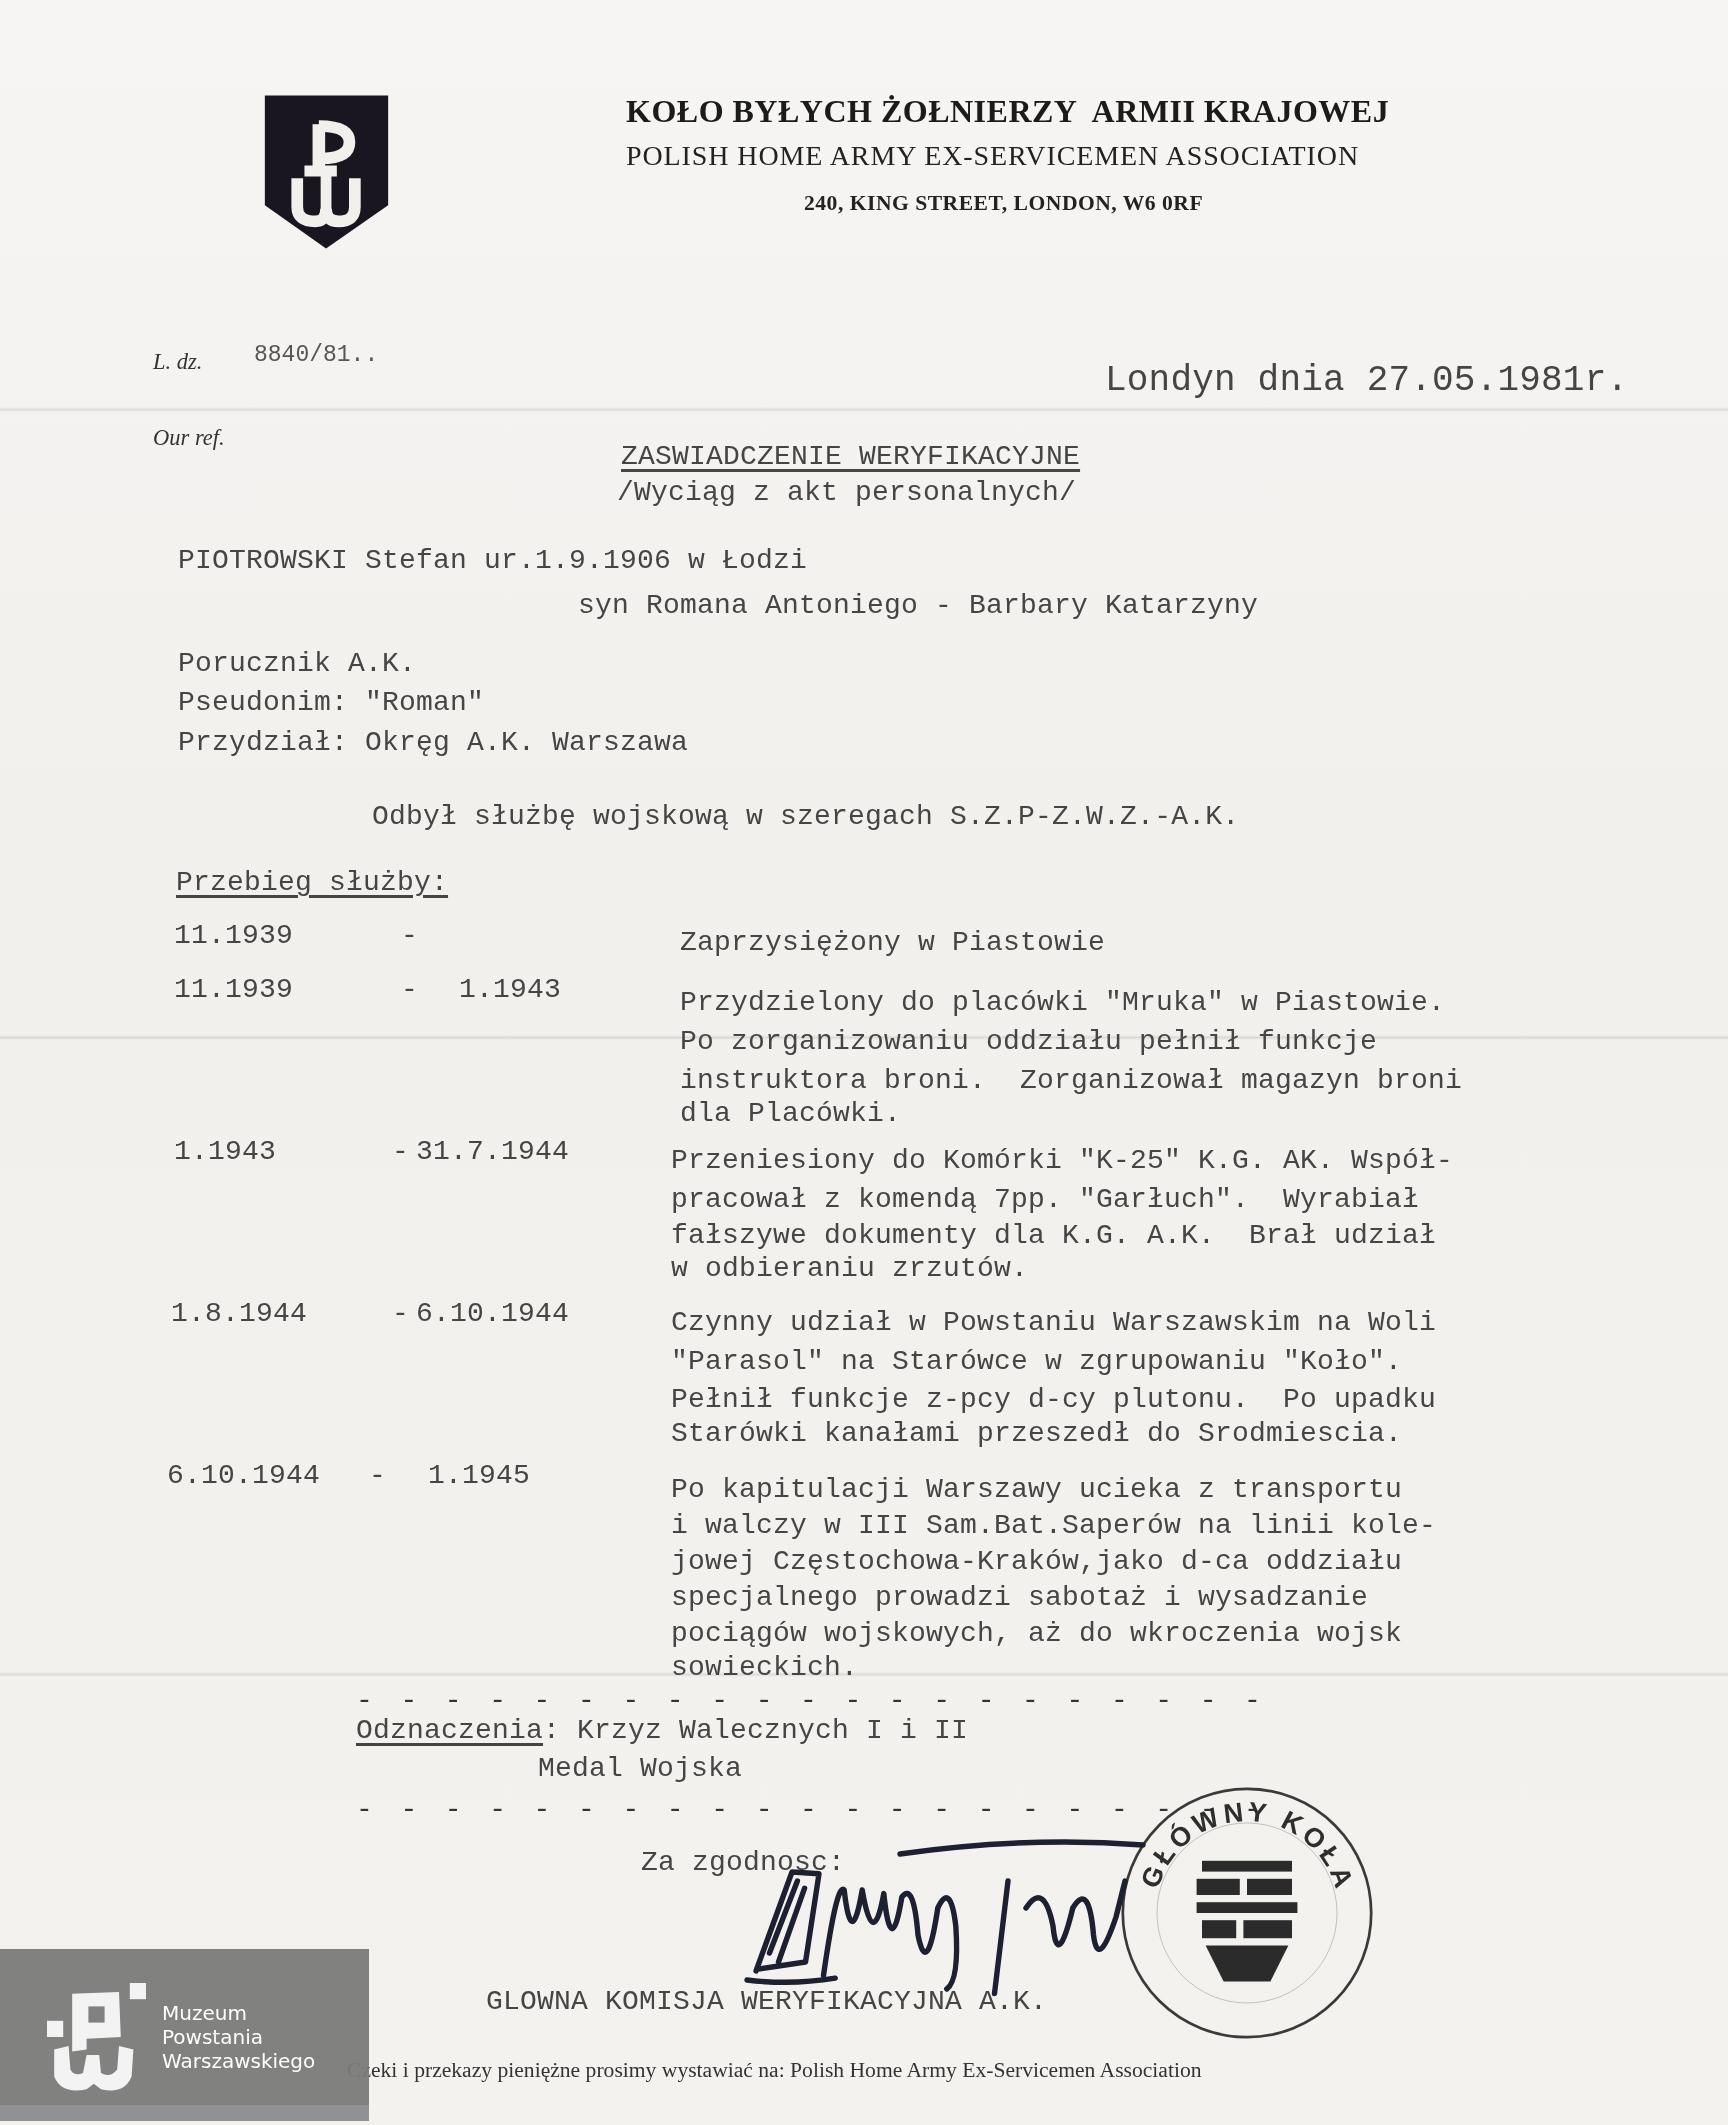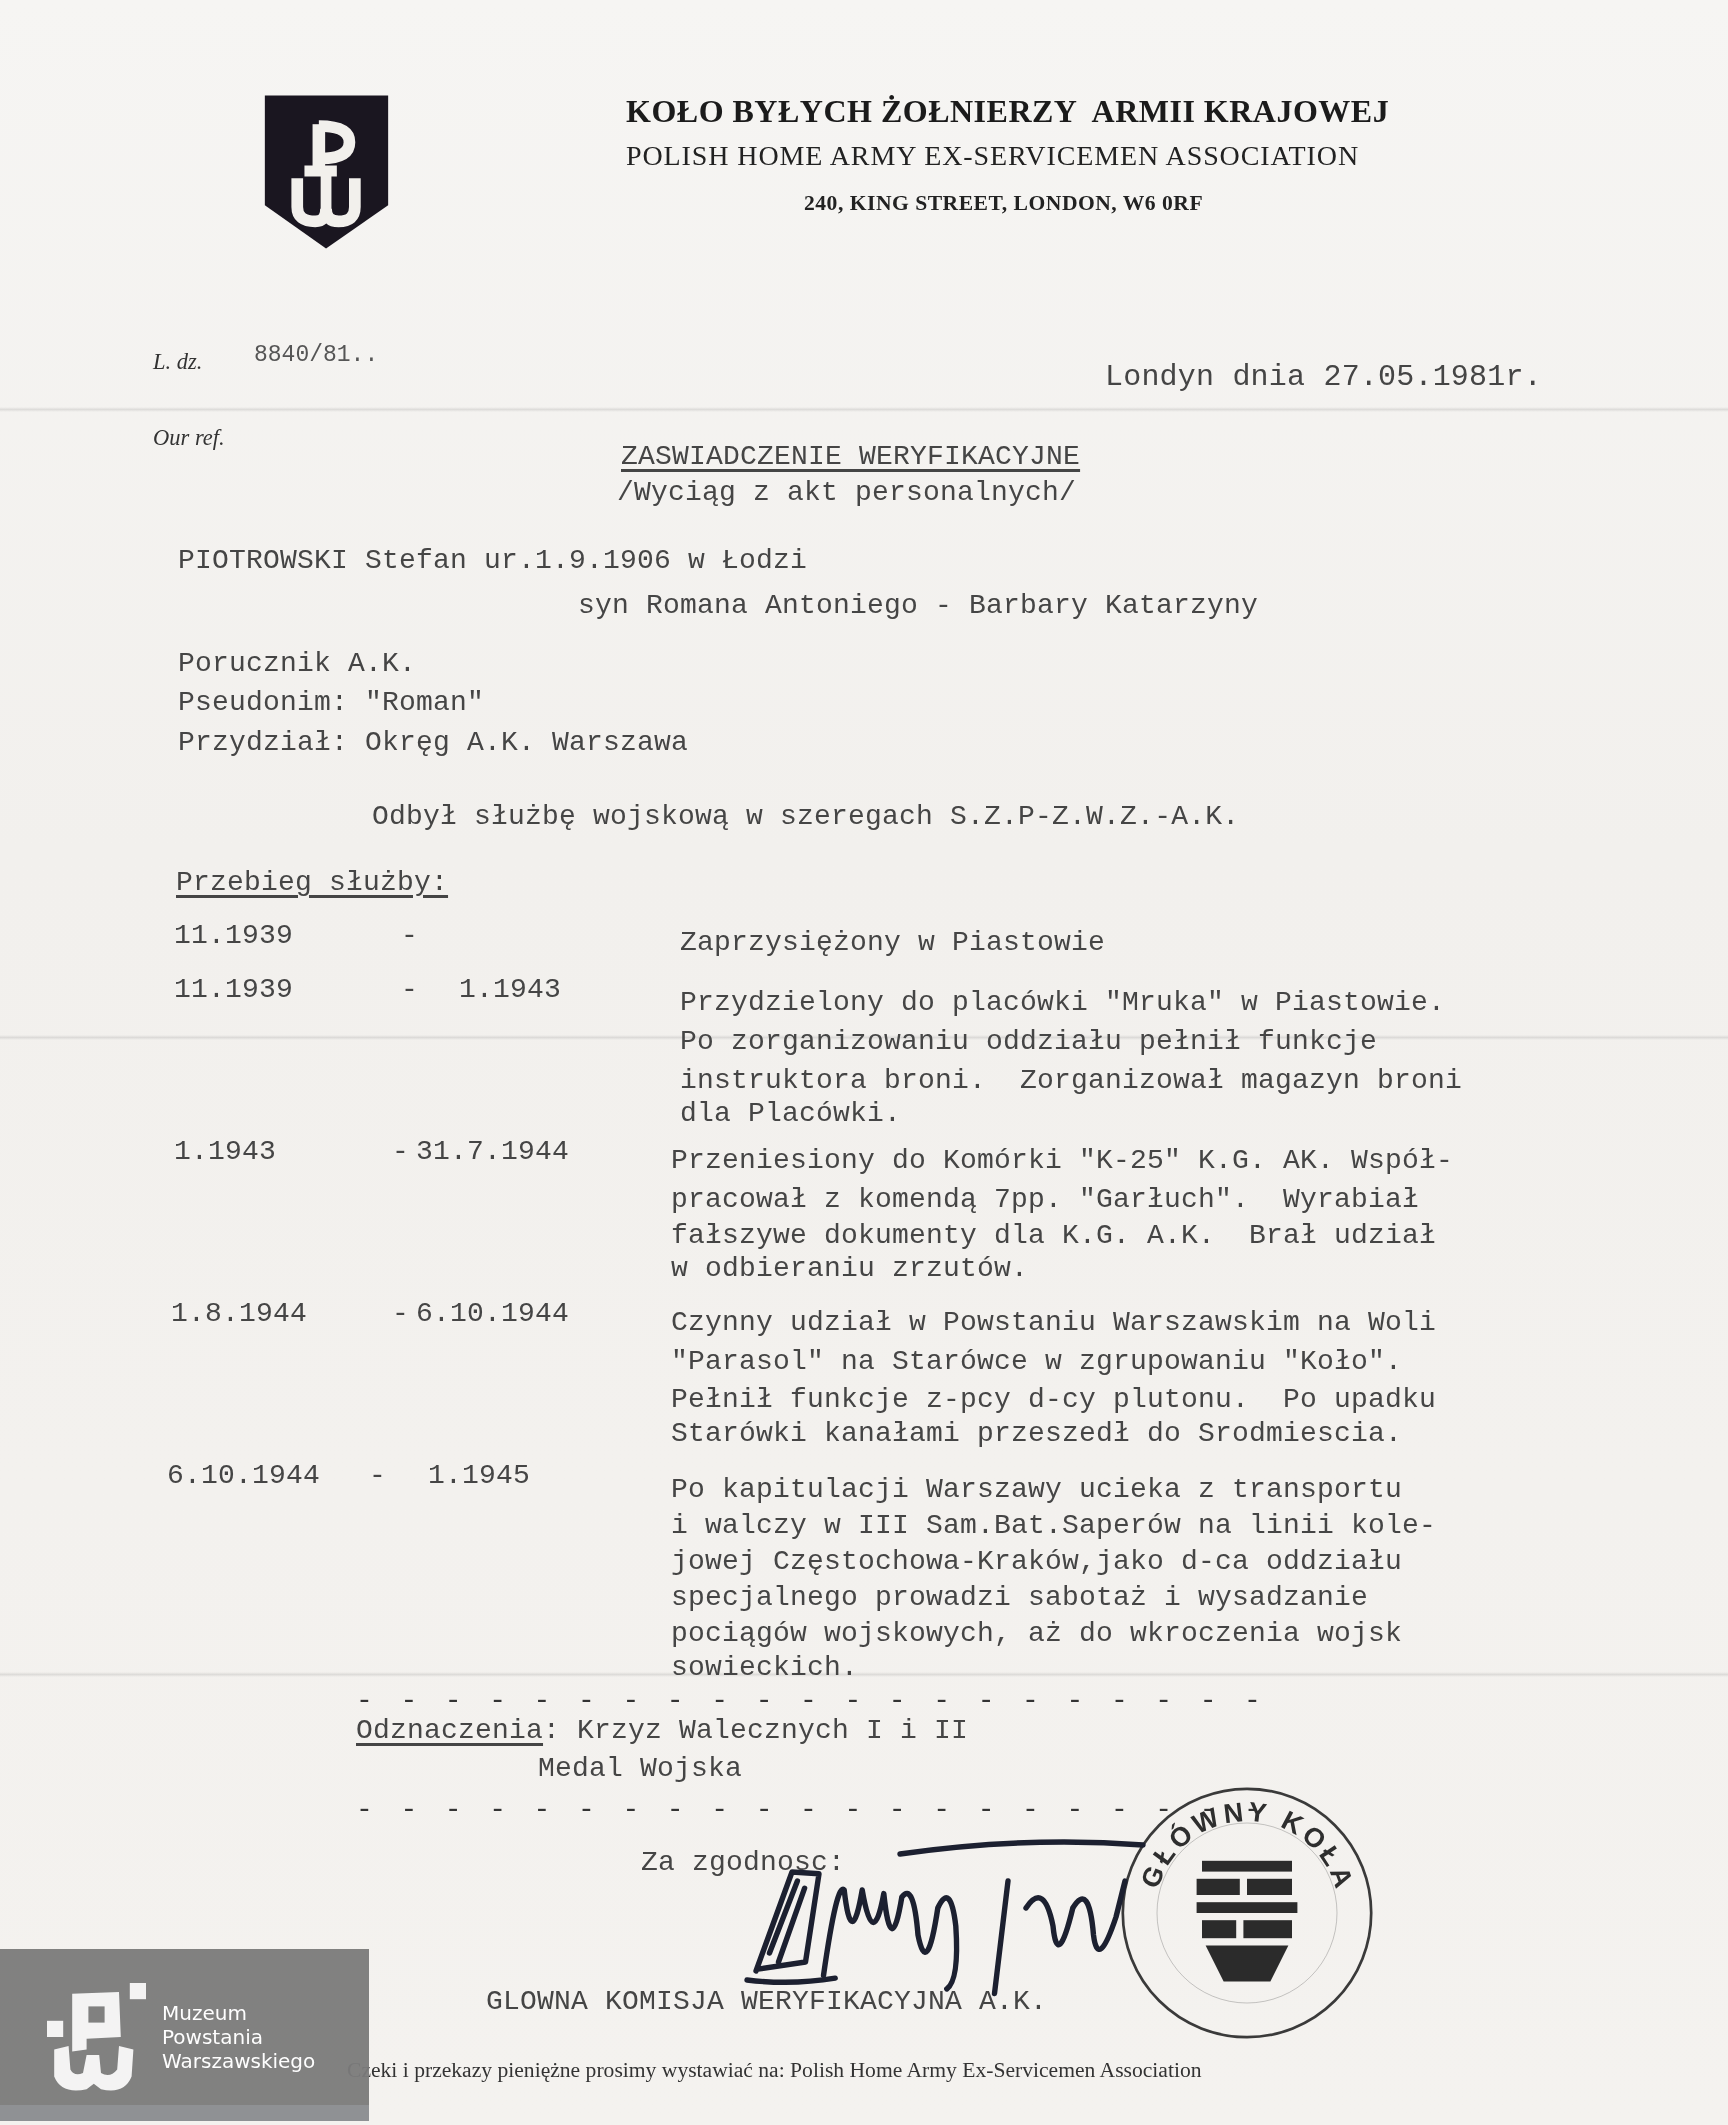--- a/index.html
+++ b/index.html
@@ -67,21 +67,21 @@
     <path d="M72 92 L72 136" stroke="#f2f0ec" stroke-width="12"></path>
   </svg>
 
   <div class="lh-title">KOŁO BYŁYCH ŻOŁNIERZY  ARMII KRAJOWEJ</div>
   <div class="lh-sub">POLISH HOME ARMY EX-SERVICEMEN ASSOCIATION</div>
   <div class="lh-addr">240, KING STREET, LONDON, W6 0RF</div>
 
   <div class="ref-label" style="left:153px; top:349px;">L. dz.</div>
   <div class="ref-val" style="left:254px; top:342px;">8840/81..</div>
   <div class="ref-label" style="left:153px; top:425px;">Our ref.</div>
-  <div class="abs tw" style="left:1105px; top:360px; font-size:30px;">Londyn dnia 27.05.1981r.</div>
+  <div class="abs tw" style="left:1105px; top:360px; font-size:36px;">Londyn dnia 27.05.1981r.</div>
 
   <div class="abs tw u" style="left:621px; top:441px;">ZASWIADCZENIE WERYFIKACYJNE</div>
   <div class="abs tw" style="left:617px; top:477px;">/Wyciąg z akt personalnych/</div>
 
   <div class="abs tw" style="left:178px; top:545px;">PIOTROWSKI Stefan ur.1.9.1906 w Łodzi</div>
   <div class="abs tw" style="left:578px; top:590px;">syn Romana Antoniego - Barbary Katarzyny</div>
 
   <div class="abs tw" style="left:178px; top:648px;">Porucznik A.K.</div>
   <div class="abs tw" style="left:178px; top:687px;">Pseudonim: "Roman"</div>
   <div class="abs tw" style="left:178px; top:727px;">Przydział: Okręg A.K. Warszawa</div>

